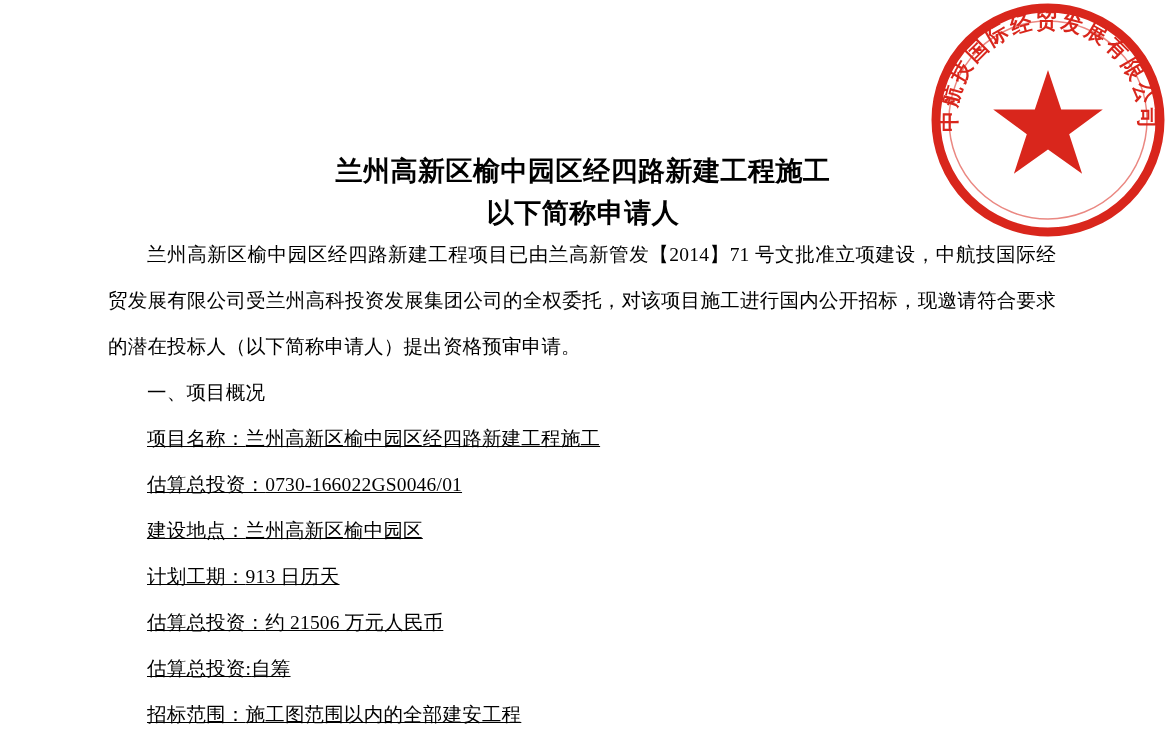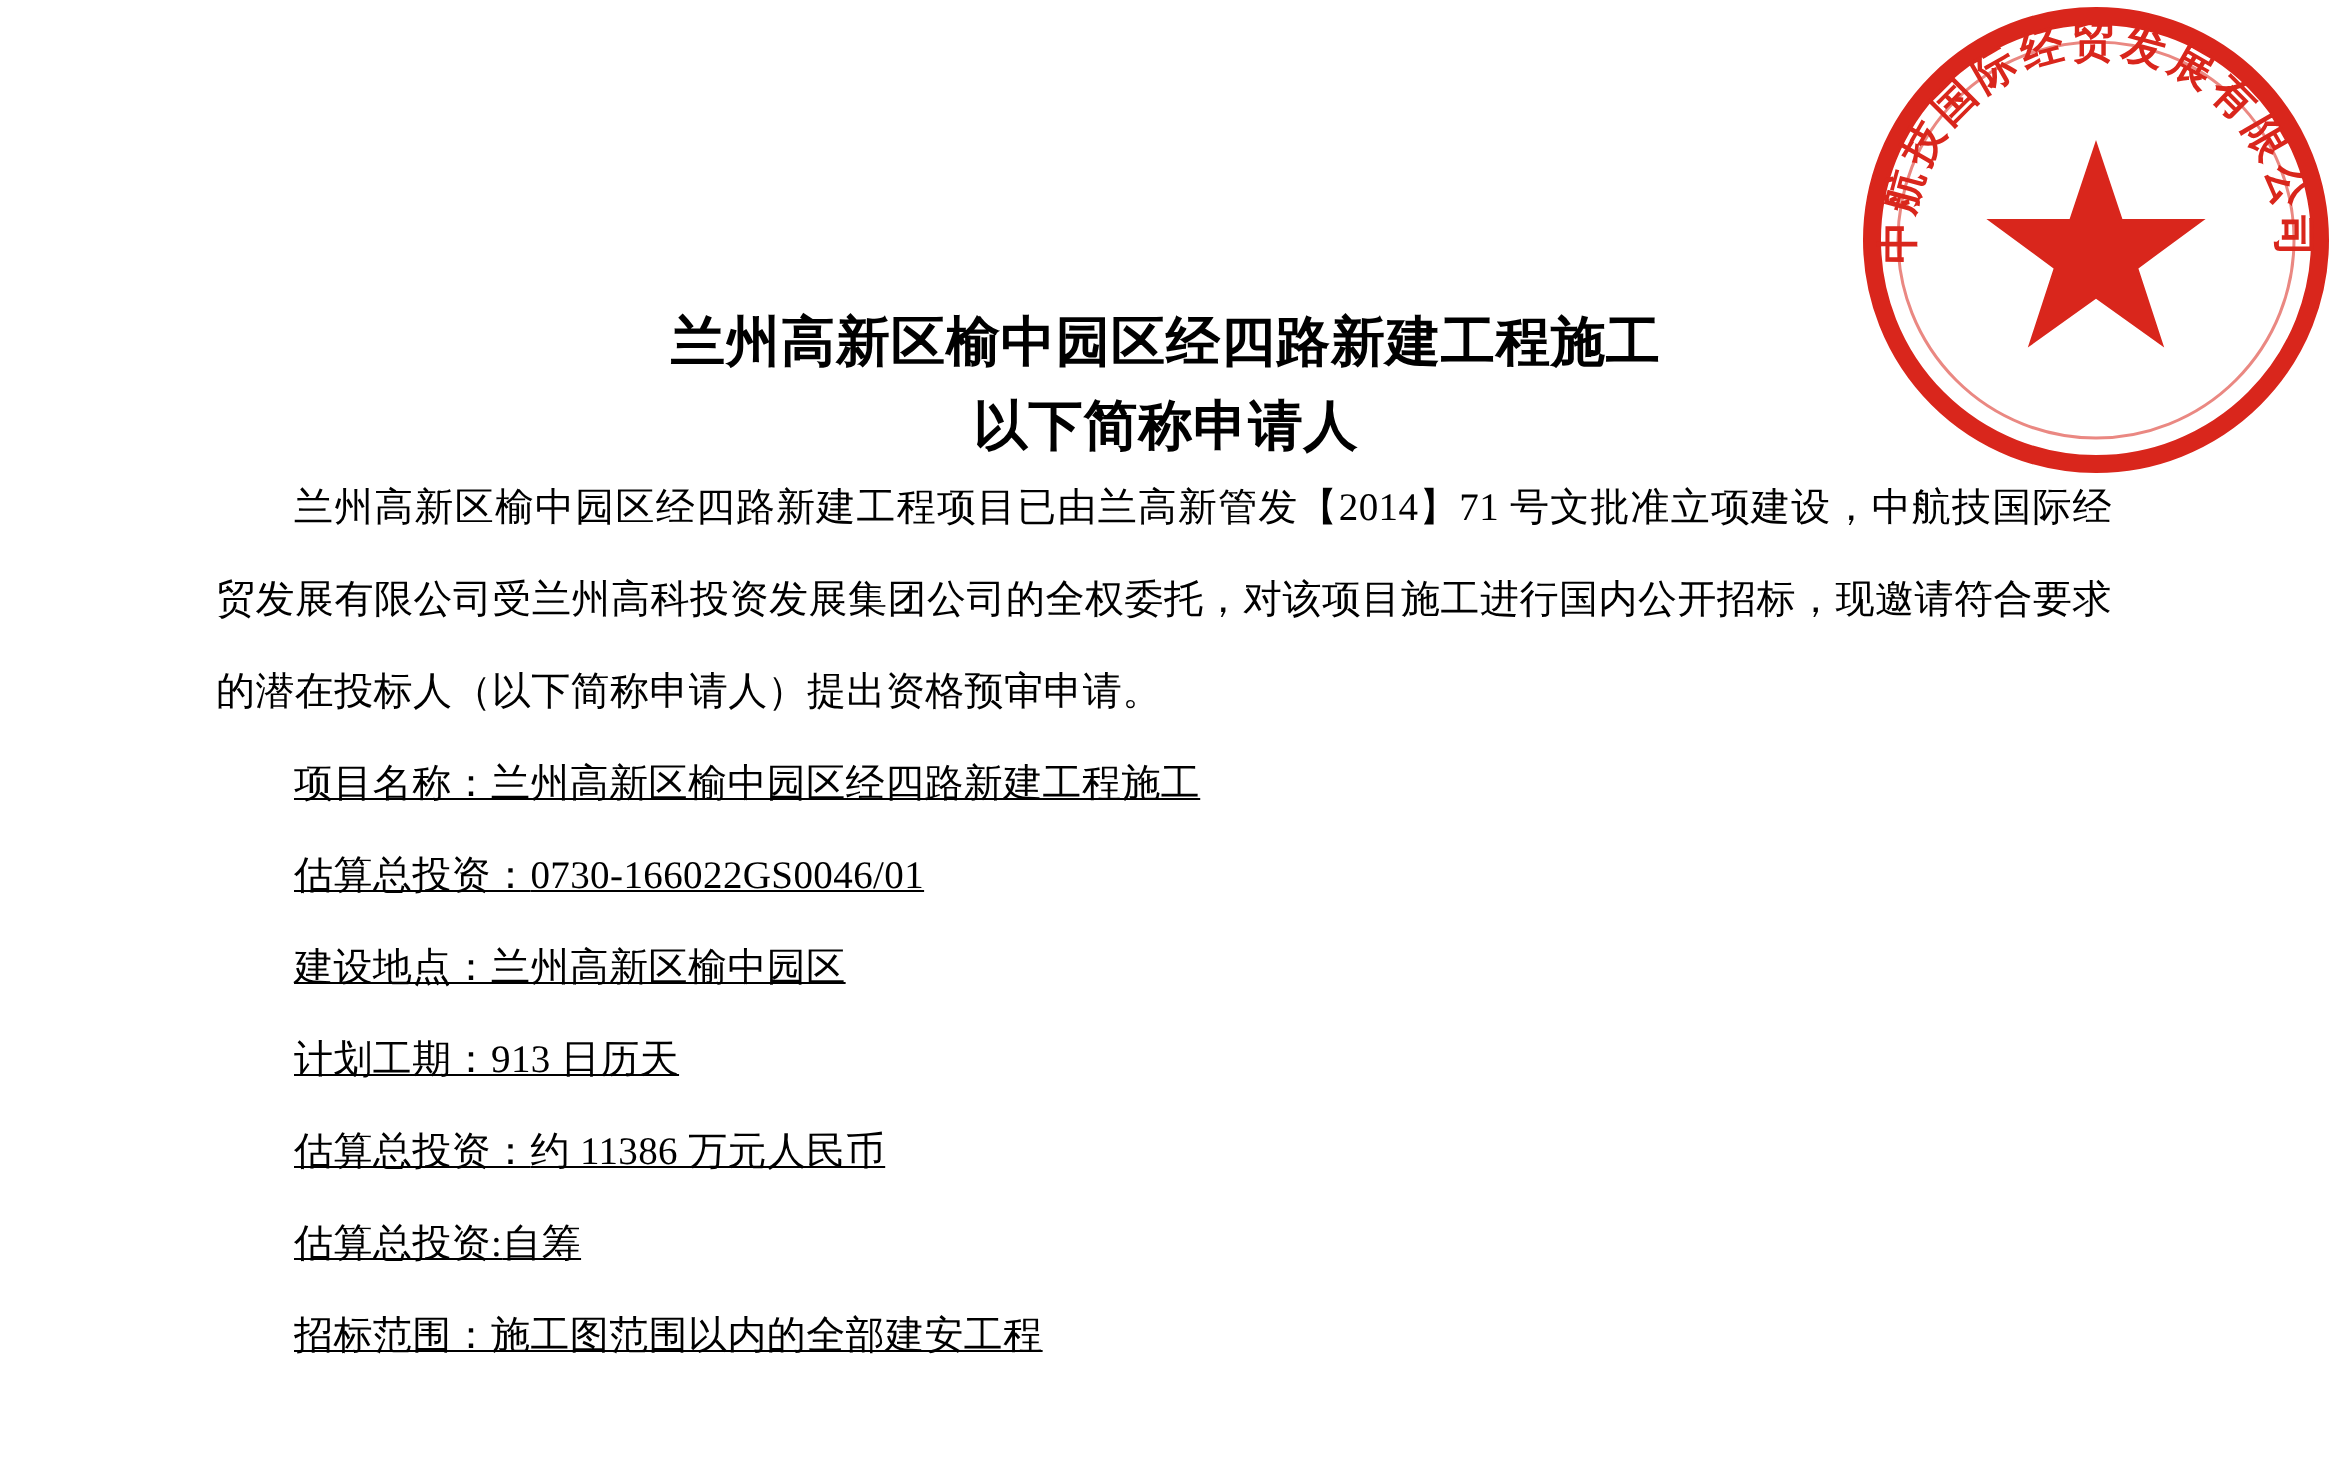--- a/index.html
+++ b/index.html
@@ -118,39 +118,40 @@
 
   <h1 class="doc-title">
     <span class="line line1">兰州高新区榆中园区经四路新建工程施工</span>
     <span class="line line2">以下简称申请人</span>
   </h1>
 
   <div class="body-text">
 
     <p class="para">兰州高新区榆中园区经四路新建工程项目已由兰高新管发【2014】71 号文批准立项建设，中航技国际经贸发展有限公司受兰州高科投资发展集团公司的全权委托，对该项目施工进行国内公开招标，现邀请符合要求的潜在投标人（以下简称申请人）提出资格预审申请。</p>
 
+    <p class="section-head">一、项目概况</p>
 
     <p class="field-line">
       <span>项目名称：</span><span>兰州高新区榆中园区经四路新建工程施工</span>
     </p>
 
     <p class="field-line">
       <span>估算总投资：</span><span>0730-166022GS0046/01</span>
     </p>
 
     <p class="field-line">
       <span>建设地点：</span><span>兰州高新区榆中园区</span>
     </p>
 
     <p class="field-line">
       <span>计划工期：</span><span>913 日历天</span>
     </p>
 
     <p class="field-line">
-      <span>估算总投资：</span><span>约 11386 万元人民币</span>
+      <span>估算总投资：</span><span>约 21506 万元人民币</span>
     </p>
 
     <p class="field-line">
       <span>估算总投资:</span><span>自筹</span>
     </p>
 
     <p class="field-line">
       <span>招标范围：</span><span>施工图范围以内的全部建安工程</span>
     </p>
 

